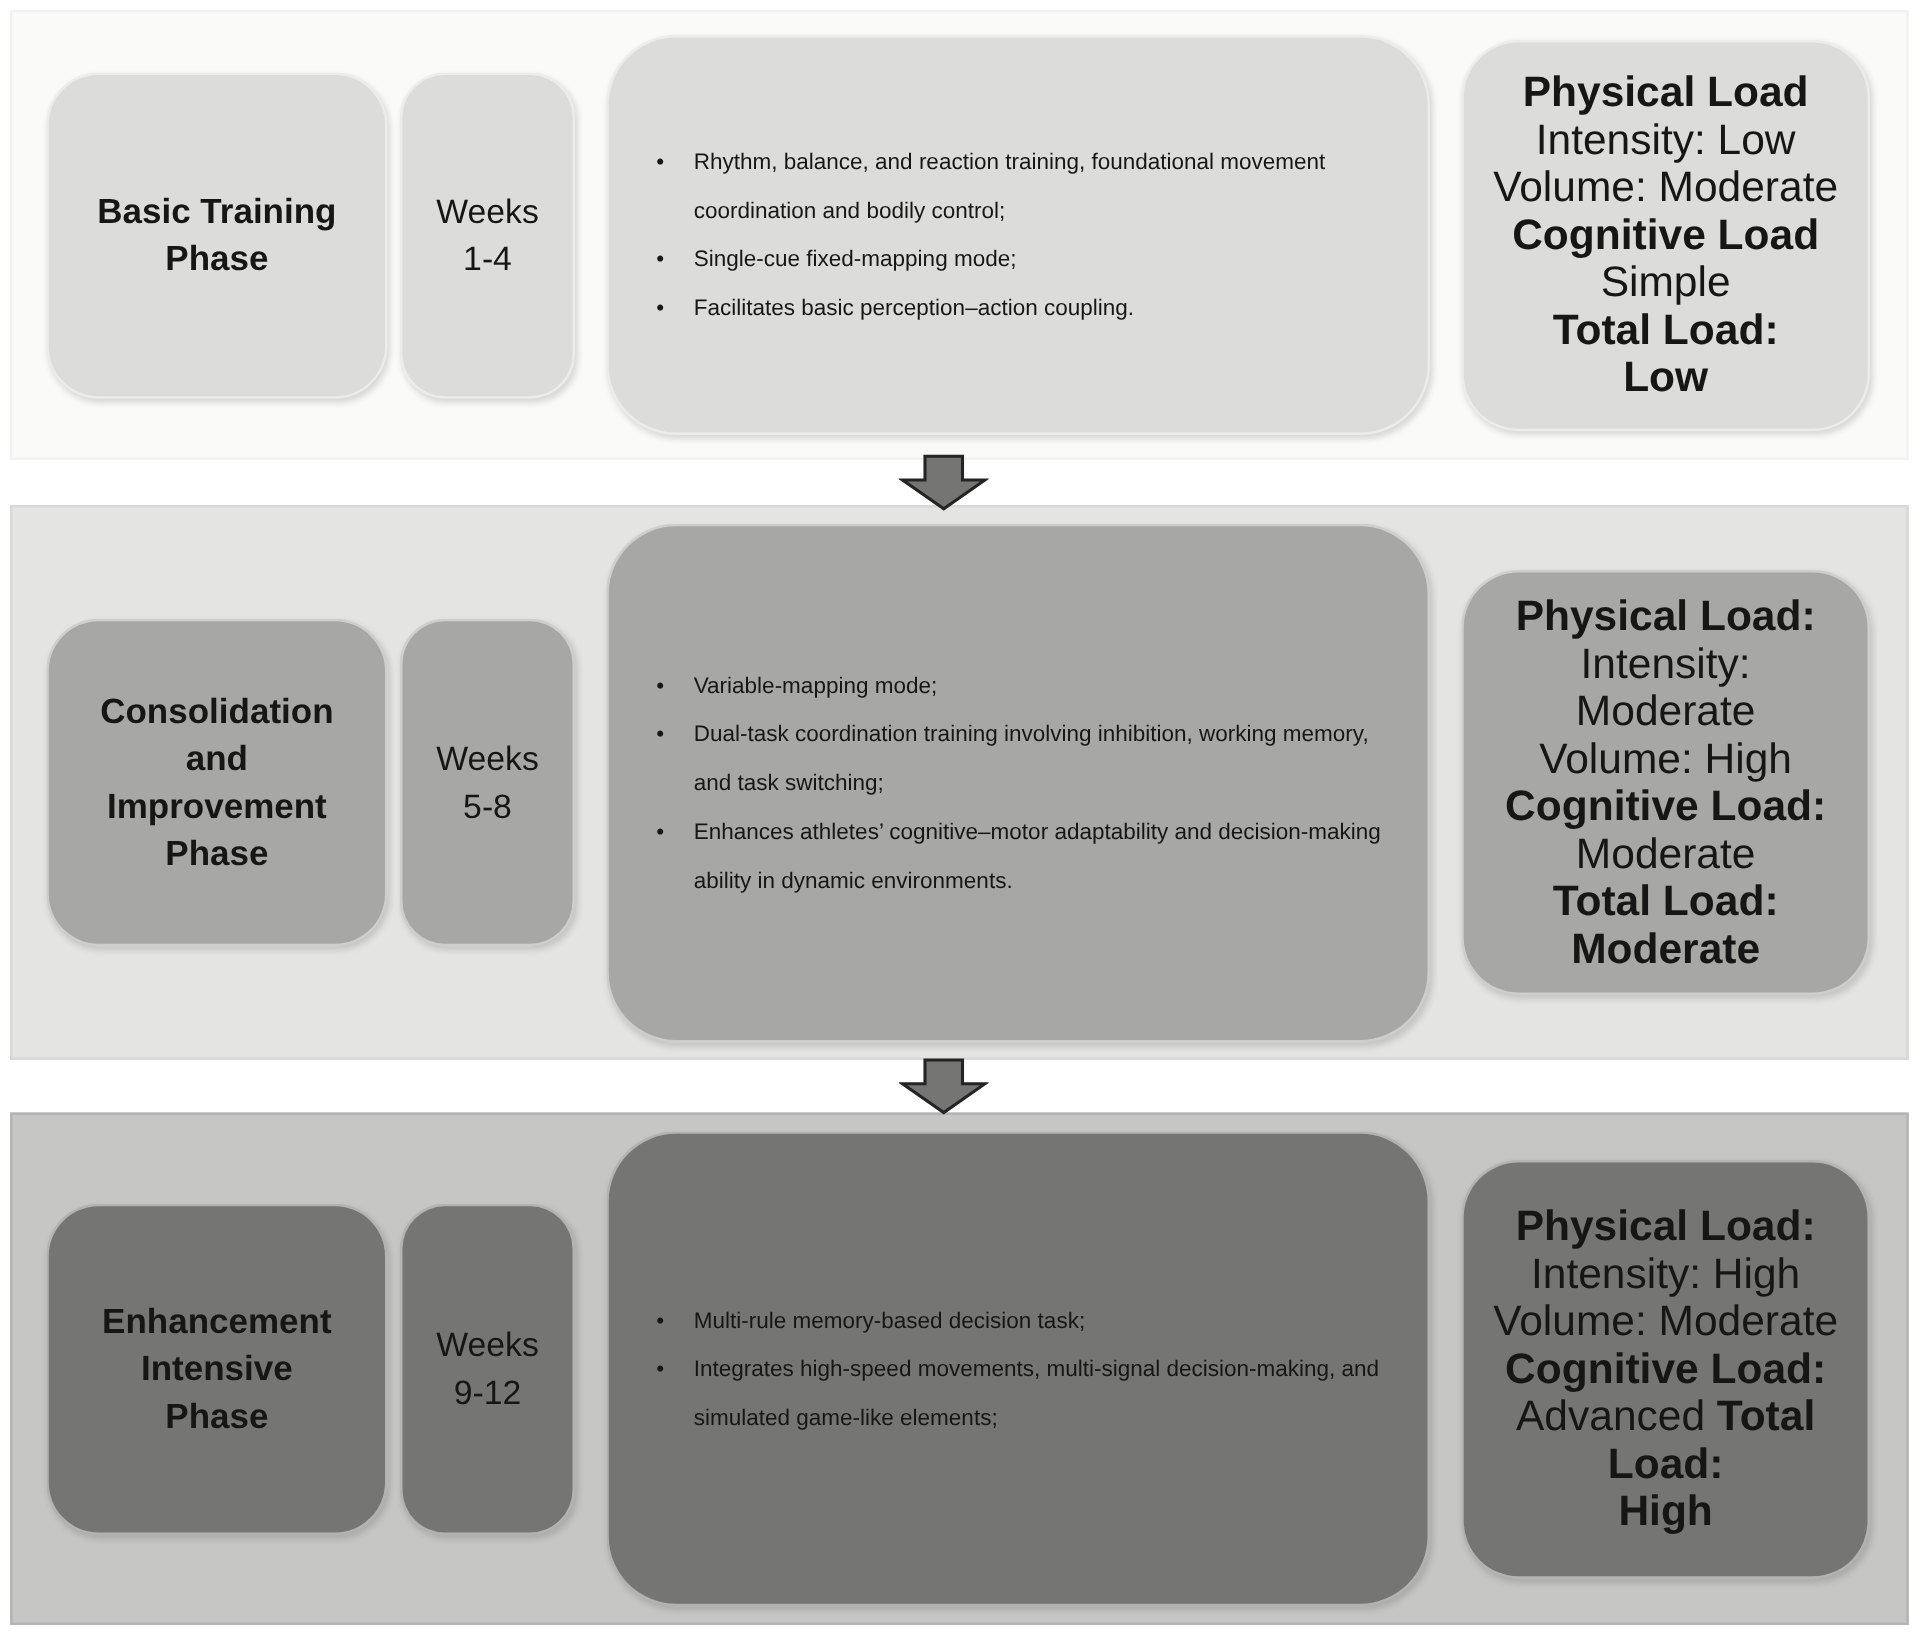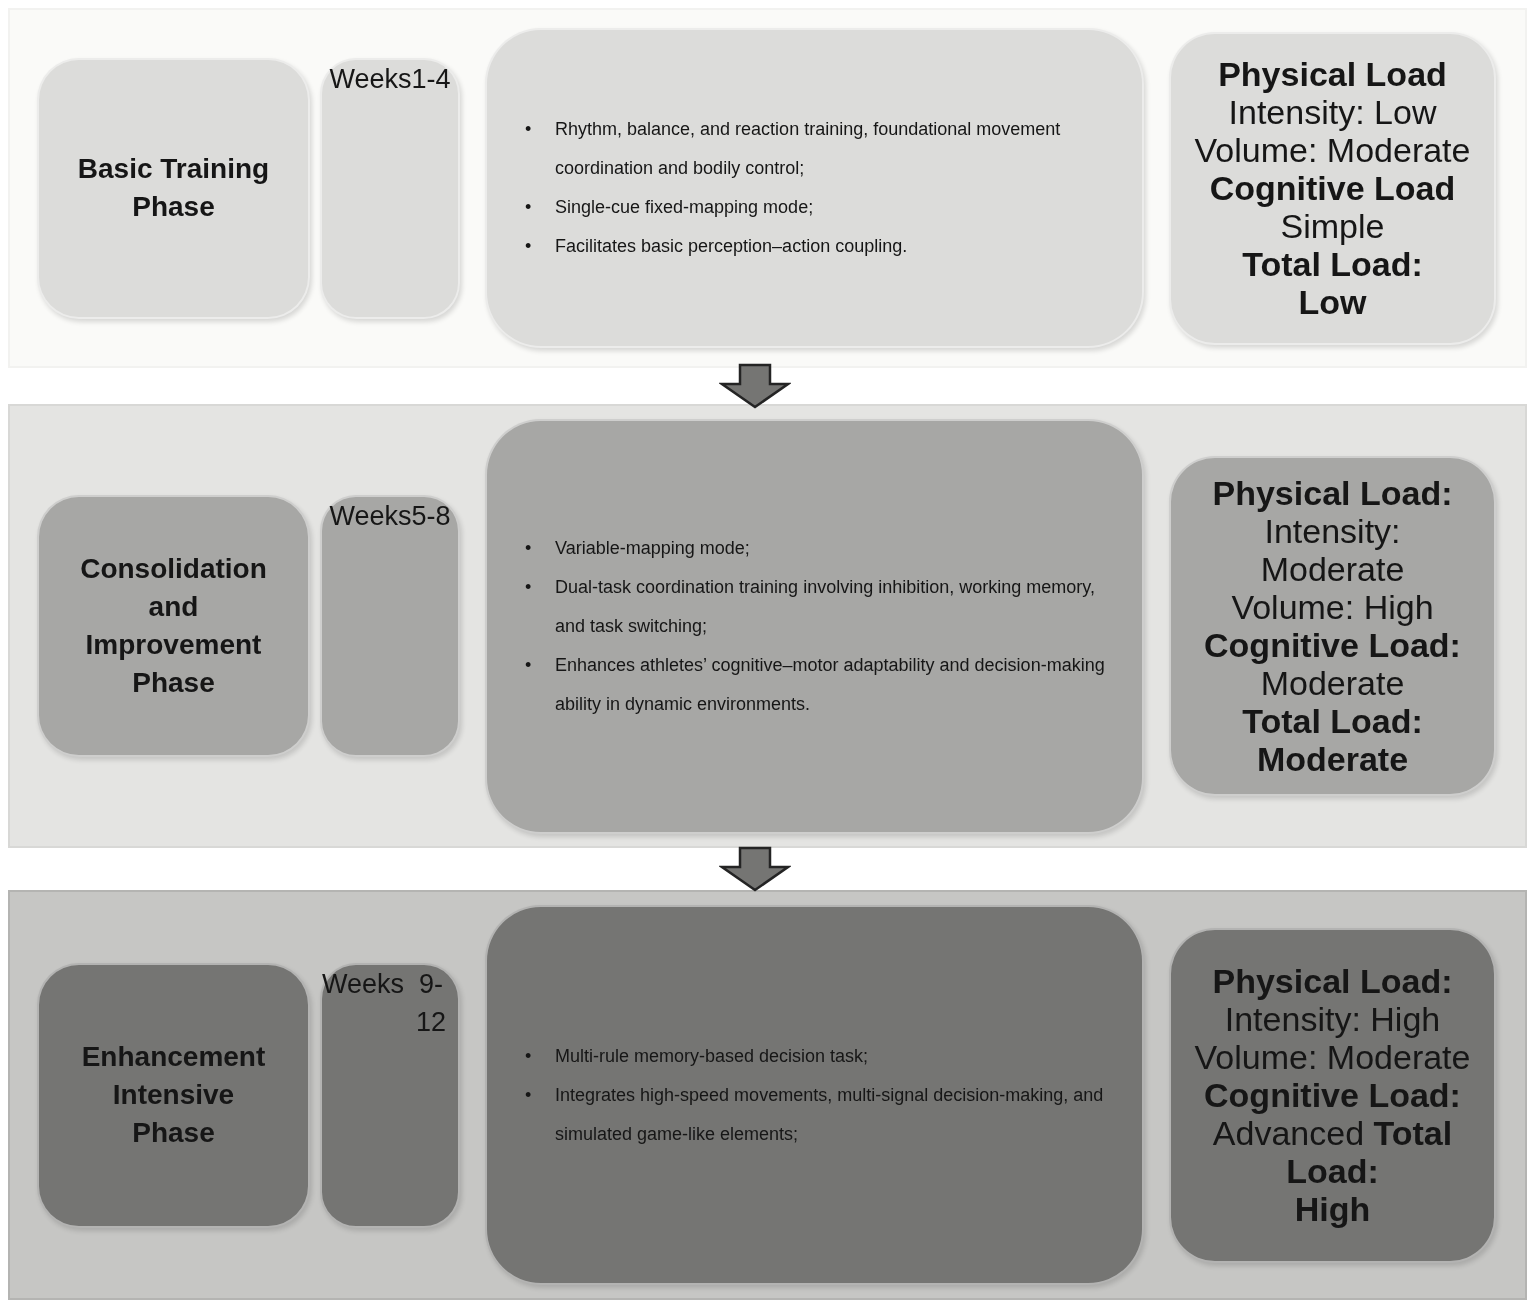--- a/index.html
+++ b/index.html
@@ -50,21 +50,21 @@
   .name-box {
     width: 273px;
     border-radius: 42px;
     display: flex; flex-direction: column; justify-content: center;
     text-align: center;
     font-size: 28px; font-weight: bold; line-height: 38px;
   }
   .weeks-box {
     width: 140px; margin-left: 10px;
     border-radius: 36px;
-    display: flex; flex-direction: row; justify-content: center;
+    display: flex; flex-direction: column; justify-content: center;
     text-align: center;
     font-size: 27px; line-height: 38px;
   }
   .bullets-box {
     flex: 1; margin-left: 25px;
     border-radius: 56px;
     display: flex; flex-direction: column; justify-content: center;
     padding: 28px 30px;
     font-size: 18px; line-height: 39px;
   }

